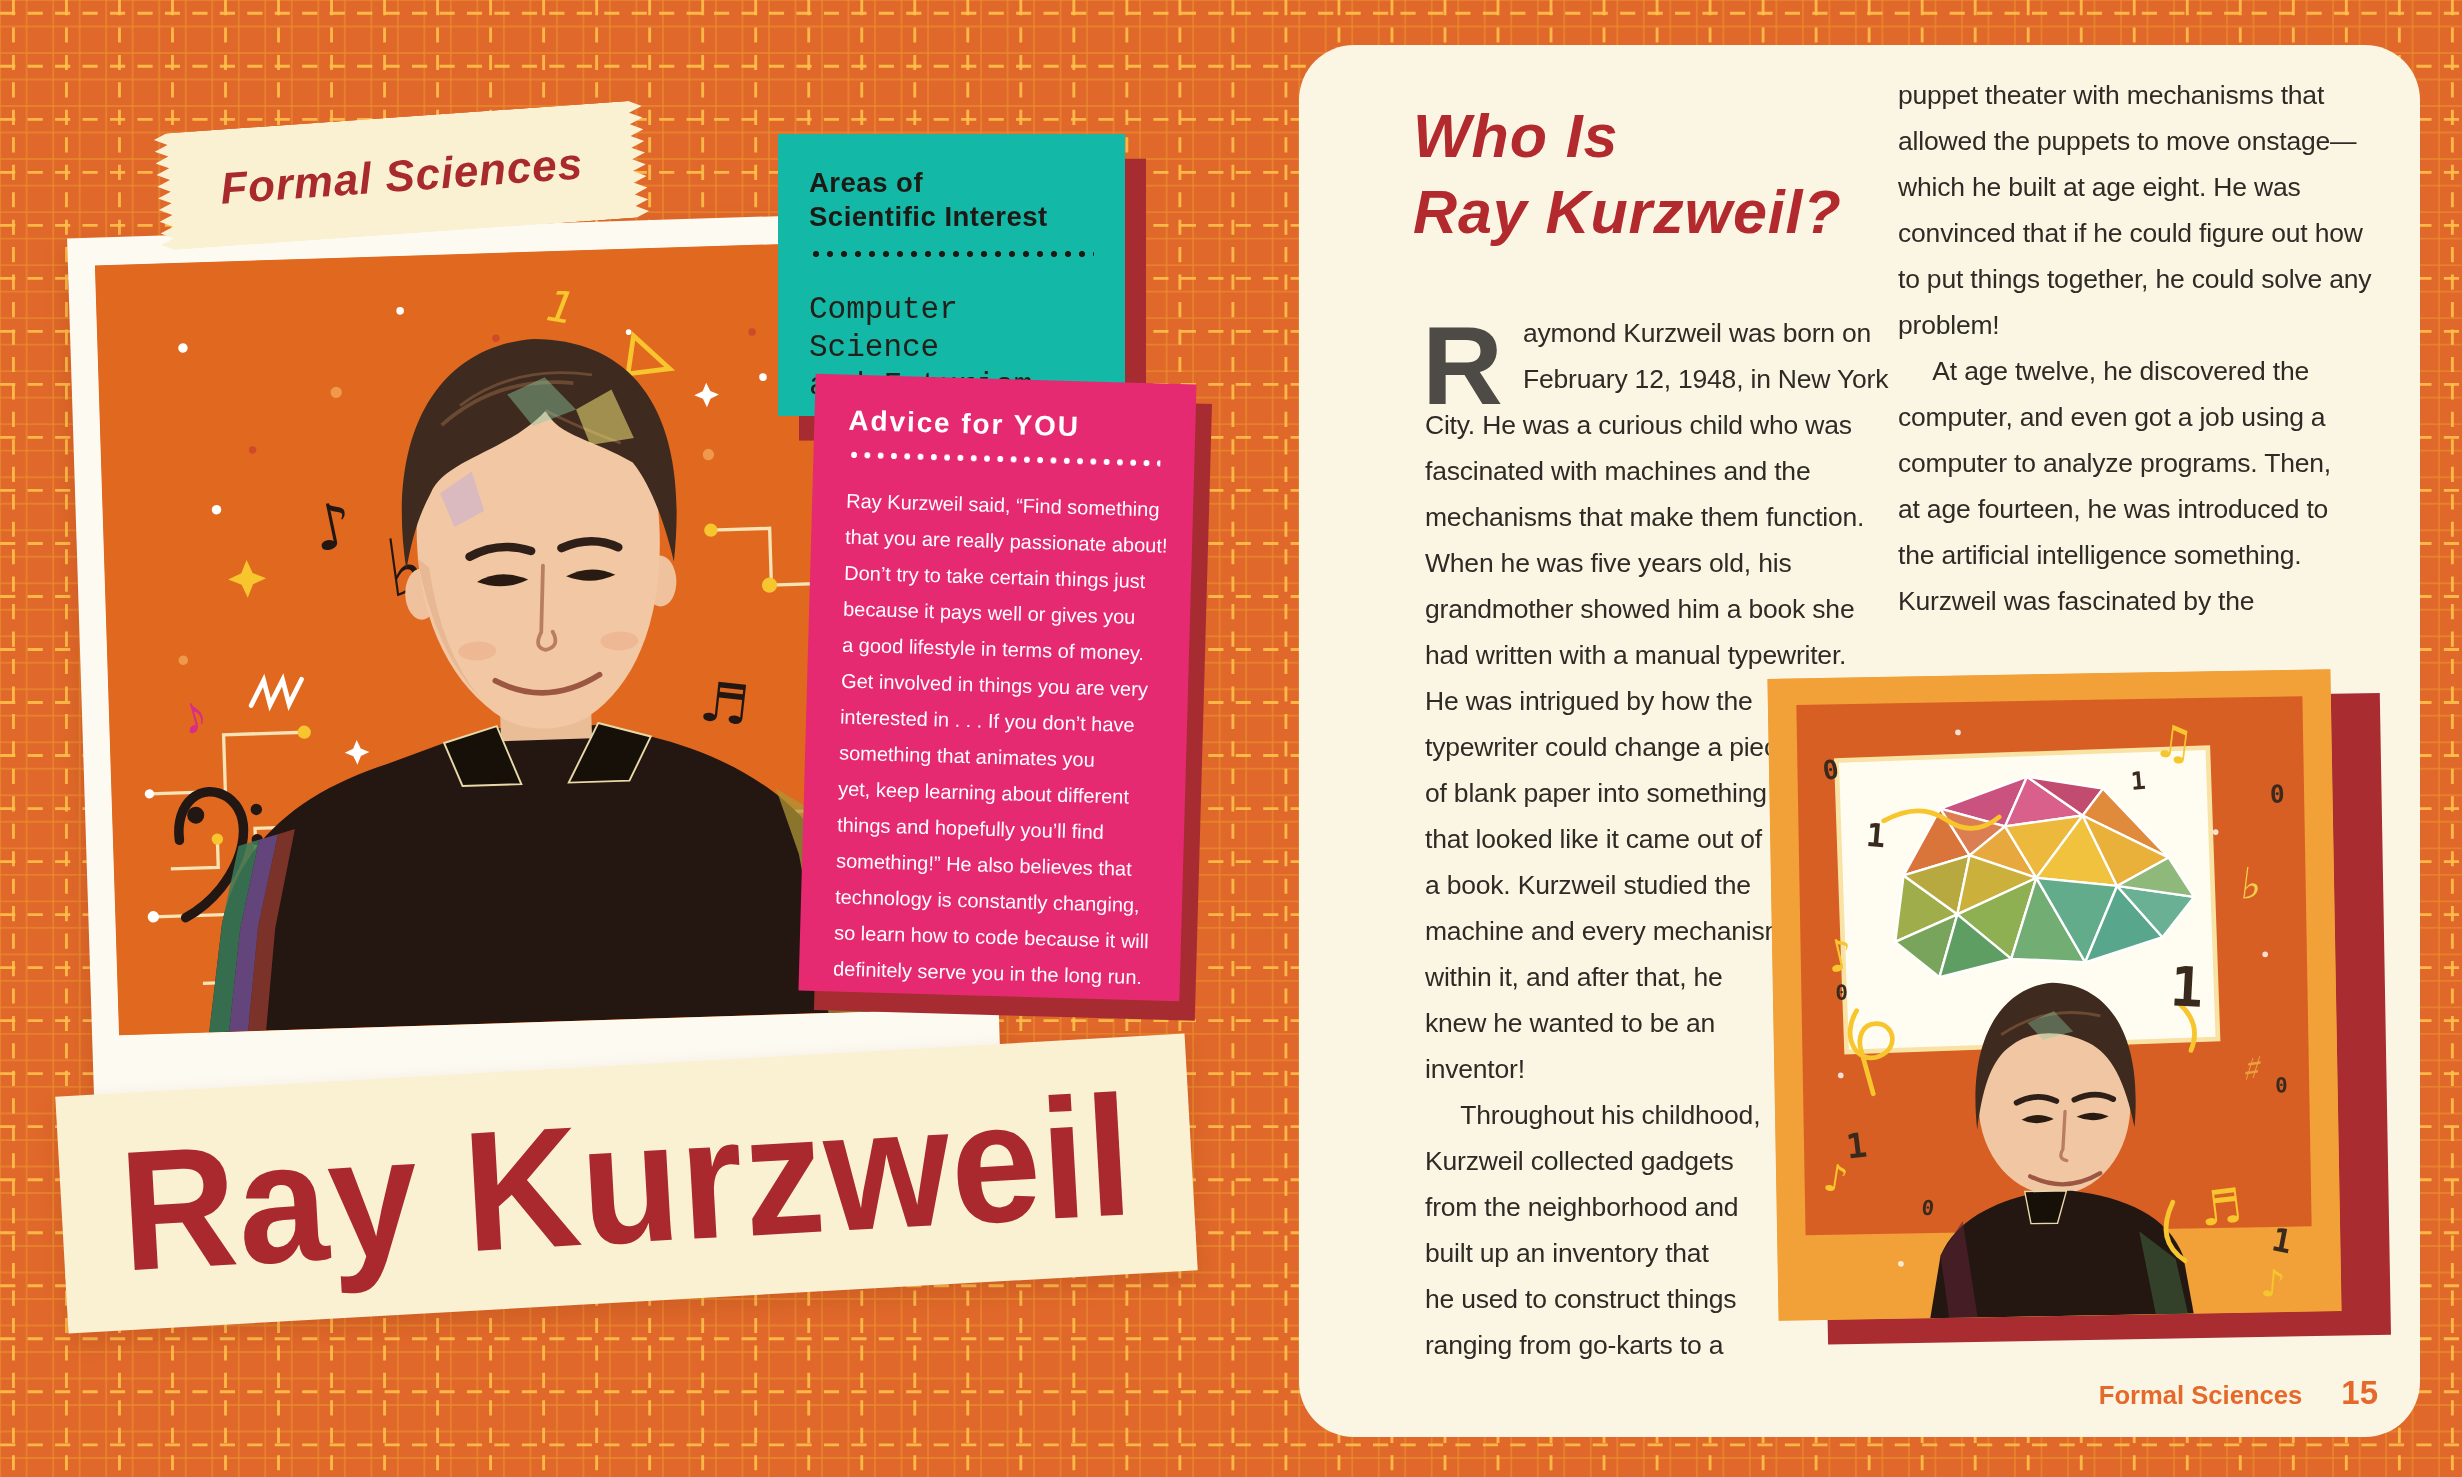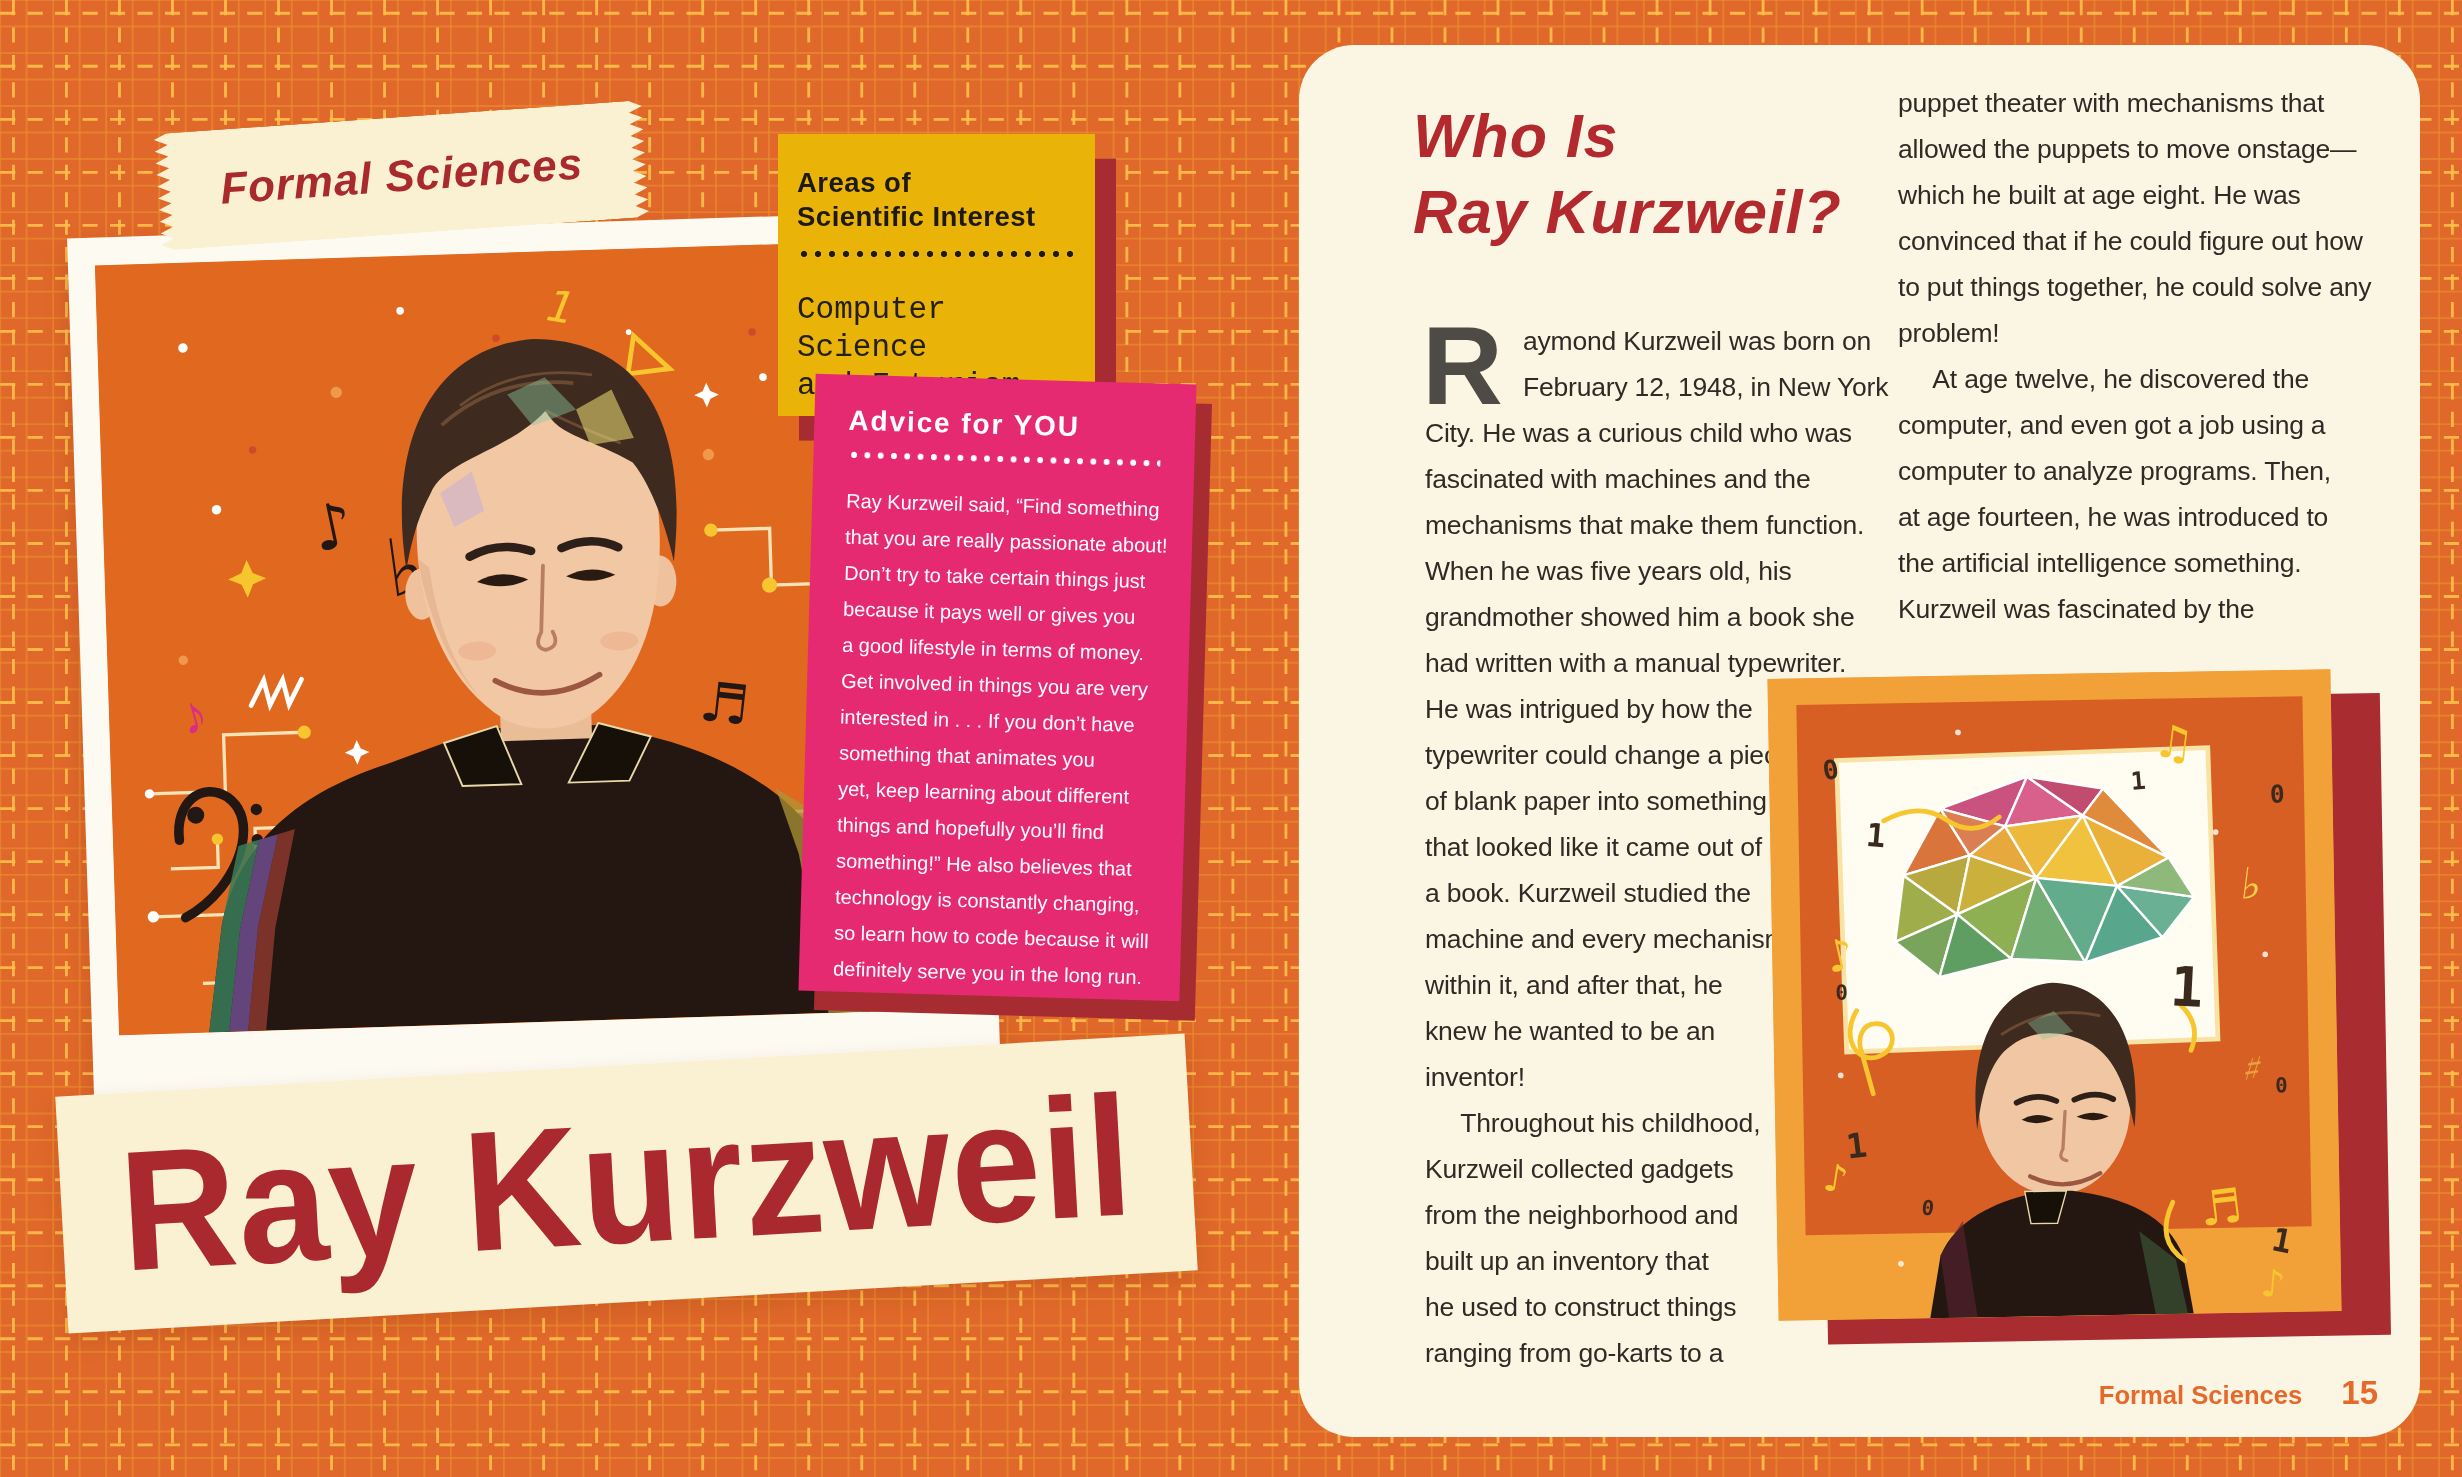--- a/index.html
+++ b/index.html
@@ -24,23 +24,23 @@
     position:absolute;left:157px;top:117px;width:489px;height:117px;
     background:#FAF1D3;transform:rotate(-4deg);z-index:5;
     display:flex;align-items:center;justify-content:center;
     clip-path:polygon(2.7% 0%,97.3% 0%,100% 5%,97.3% 10%,100% 15%,97.3% 20%,100% 25%,97.3% 30%,100% 35%,97.3% 40%,100% 45%,97.3% 50%,100% 55%,97.3% 60%,100% 65%,97.3% 70%,100% 75%,97.3% 80%,100% 85%,97.3% 90%,100% 95%,97.3% 100%,2.7% 100%,0% 95%,2.7% 90%,0% 85%,2.7% 80%,0% 75%,2.7% 70%,0% 65%,2.7% 60%,0% 55%,2.7% 50%,0% 45%,2.7% 40%,0% 35%,2.7% 30%,0% 25%,2.7% 20%,0% 15%,2.7% 10%,0% 5%);
   }
   .section-label span{
     font-weight:700;font-style:italic;font-size:44px;color:#A92A2C;letter-spacing:0.9px;
   }
 
   .yellow-card{
-    position:absolute;left:778px;top:134px;width:317px;height:282px;
-    background:#eab308;box-shadow:21px 24.6px 0 #A62C32;
-    padding:32px 19px;box-sizing:border-box;z-index:2;
+    position:absolute;left:778px;top:134px;width:347px;height:282px;
+    background:#14b8a6;box-shadow:21px 24.6px 0 #A62C32;
+    padding:32px 31px;box-sizing:border-box;z-index:2;
   }
   .yellow-card h3{
     margin:0;font-size:27.5px;line-height:34px;font-weight:700;color:#1D1A15;letter-spacing:0.5px;
   }
   .dots-dark{
     margin:15px 0 32px;height:10.4px;
     background-image:radial-gradient(circle,#1D1A15 2.8px,rgba(0,0,0,0) 3.4px);
     background-size:14px 10.4px;background-repeat:repeat-x;
   }
   .mono-text{
@@ -84,21 +84,21 @@
   }
   .heading{
     position:absolute;left:114px;top:53px;
     font-weight:700;font-style:italic;font-size:61px;line-height:76px;
     color:#B2292E;letter-spacing:0.9px;
   }
   .dropcap{
     position:absolute;left:123px;top:275px;
     font-weight:700;font-size:112px;line-height:91px;color:#4E4A45;
   }
-  .col{position:absolute;font-size:26.5px;line-height:46px;color:#2E2A25;letter-spacing:-0.2px;margin-top:8px;}
+  .col{position:absolute;font-size:26.5px;line-height:46px;color:#2E2A25;letter-spacing:-0.2px;}
   .col .tline{white-space:pre;}
   .col1{left:126px;top:265px;width:478px;}
   .col2{left:599px;top:26.5px;width:492px;}
   .cap-offset{padding-left:98px;}
 
   .illus-wrap{position:absolute;left:474px;top:629px;width:563px;height:642px;}
   .illus-frame{
     position:absolute;left:0;top:0;width:563px;height:642px;
     background:#F2A139;transform:rotate(-1deg);
     box-shadow:49px 24.6px 0 #A92C31;

